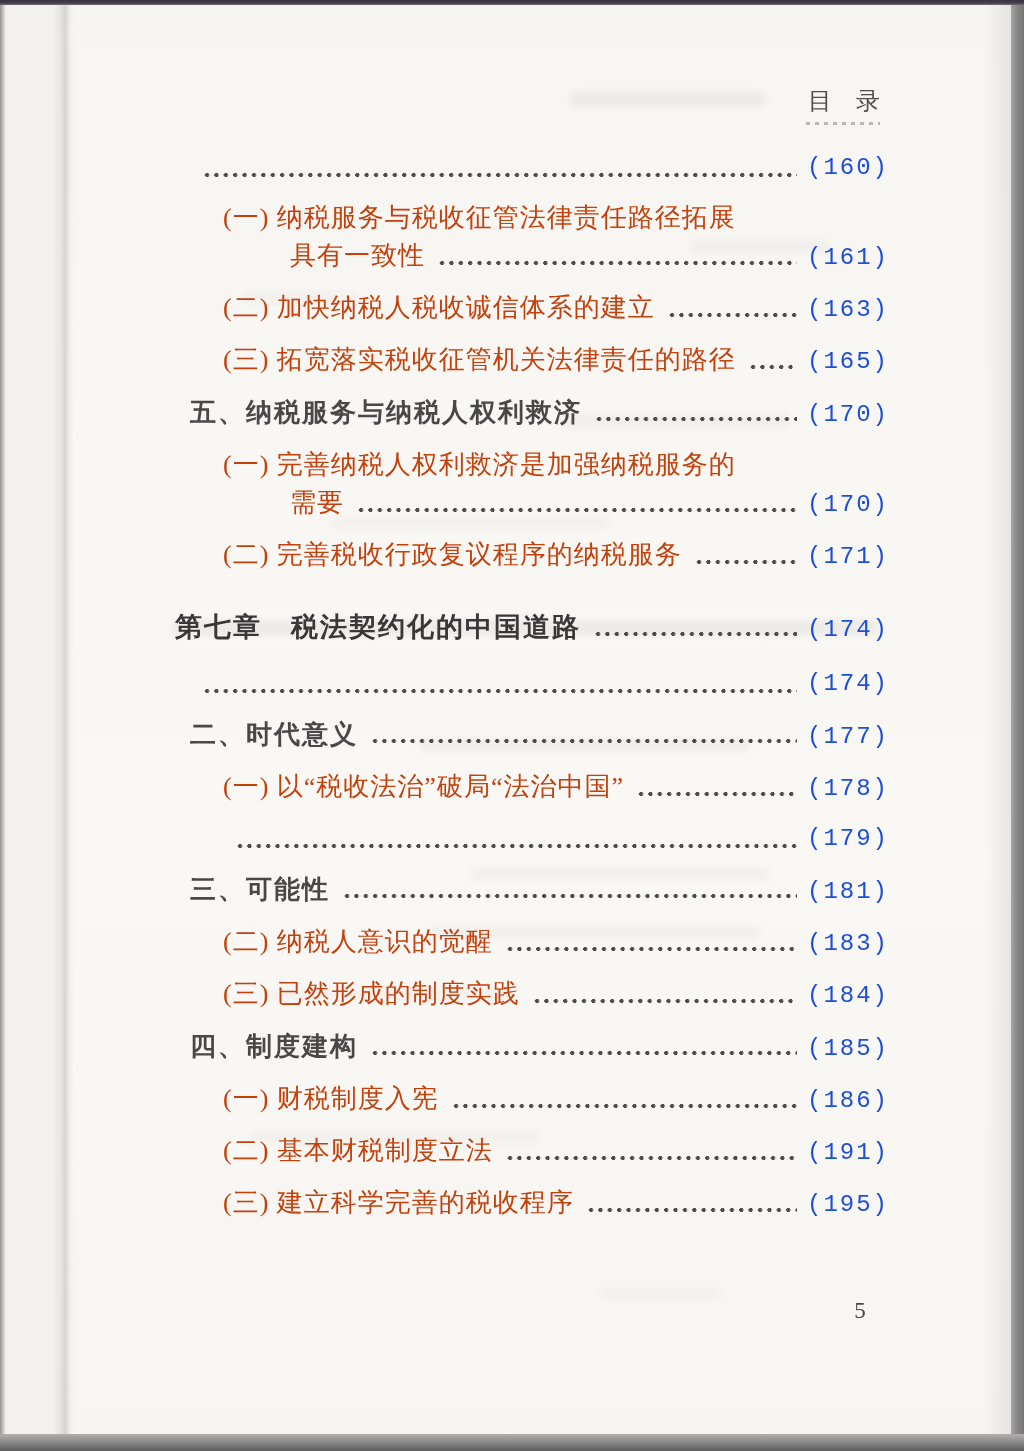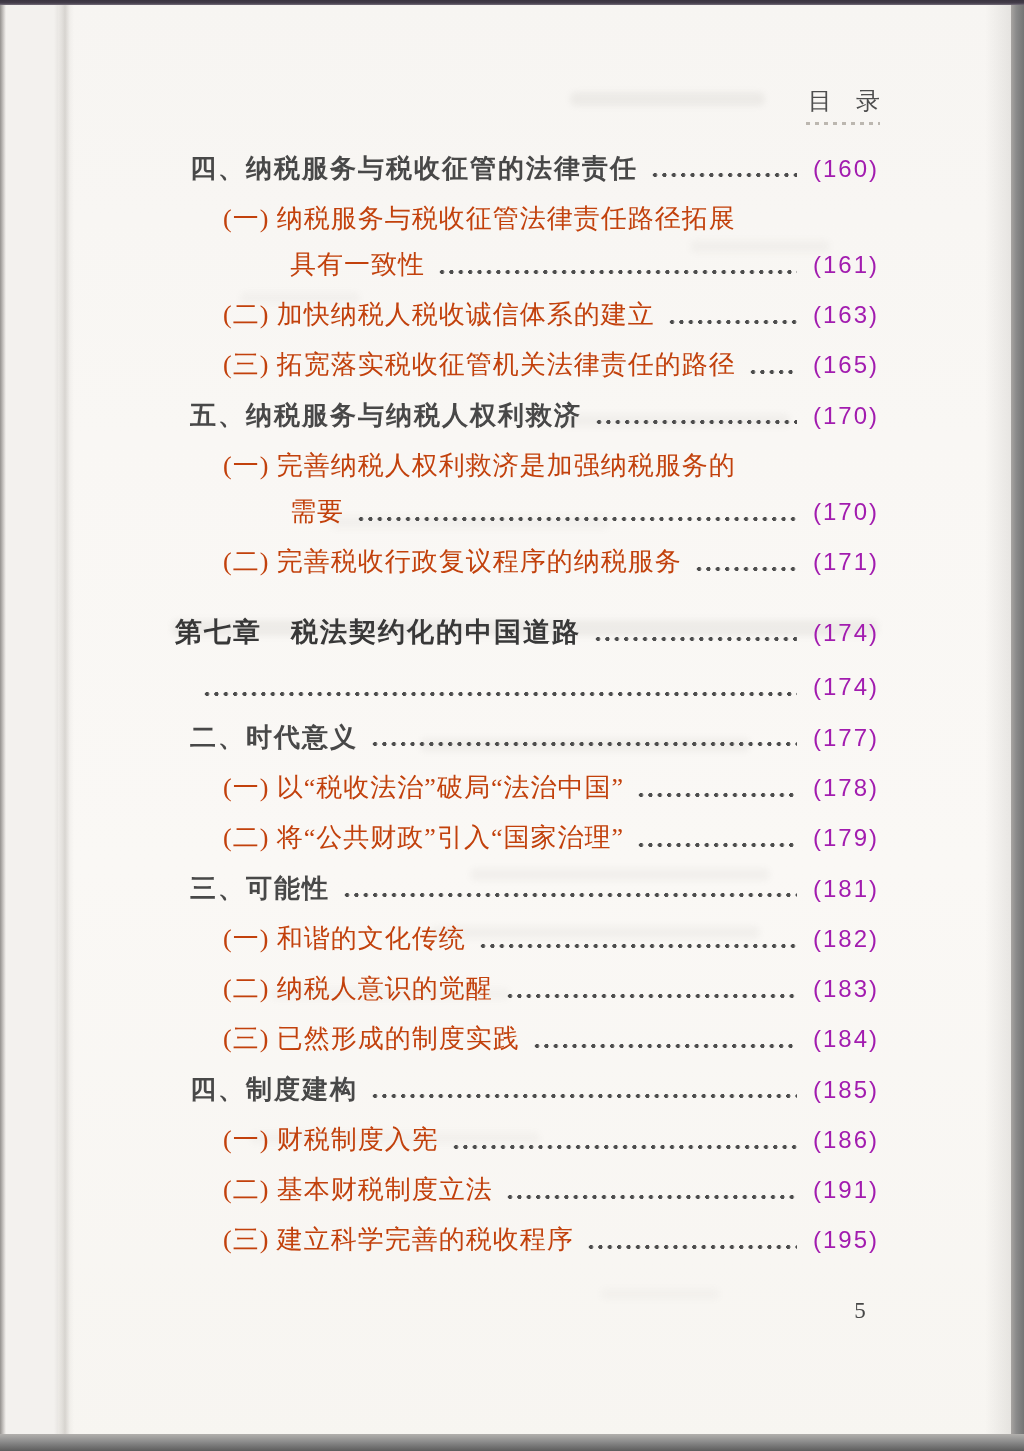--- a/index.html
+++ b/index.html
@@ -60,30 +60,30 @@
     font-size:27px; font-weight:700; color:#383838; letter-spacing:2px;
     font-family:"Liberation Sans", sans-serif;
   }
   .entry.l1 { padding-left:15px; }
   .entry.l1 .label {
     font-size:26px; font-weight:600; color:#484848; letter-spacing:2px;
     font-family:"Liberation Sans", sans-serif;
   }
   .entry.l2 { padding-left:48px; font-family:"Liberation Serif", serif; }
   .entry.l2 .label { font-size:26px; color:#c2410c; letter-spacing:1px; }
-  .entry .line2 { padding-left:67px;margin-top:8px; }
+  .entry .line2 { padding-left:67px; }
 
   .dots {
     flex:1 1 auto; align-self:stretch; margin:0 10px 0 12px; min-width:24px;
     background-image:radial-gradient(circle at 5px 26px, #4c4c4c 1.9px, rgba(0,0,0,0) 2.3px);
     background-size:9.4px 38px; background-repeat:repeat-x;
   }
   .pagenum {
-    flex:0 0 auto; width:78px; text-align:center;
-    font-family:Liberation Sans, sans-serif; font-size:24px; color:#a21caf; letter-spacing:2px;
+    flex:0 0 auto; width:78px; text-align:left;
+    font-family:Liberation Mono, monospace; font-size:24px; color:#1d4ed8; letter-spacing:2px;
     white-space:nowrap;
   }
 
   .folio {
     position:absolute; left:838px; top:1298px; width:44px; text-align:center;
     font-family:"Liberation Serif", serif; font-size:23px; color:#474747;
   }
 </style>
 </head>
 <body>
@@ -106,21 +106,20 @@
   <div class="bleed" style="left:270px; top:988px; width:240px; height:12px; opacity:.05;"></div>
   <div class="bleed" style="left:250px; top:1132px; width:290px; height:12px; opacity:.05;"></div>
   <div class="bleed" style="left:600px; top:1288px; width:120px; height:12px; opacity:.04;"></div>
 
   <div class="header">目　录</div>
   <div class="header-dash"></div>
 
   <div class="toc">
       <div class="entry l1">
         <div class="line line1">
-          <span class="label">四、纳税服务与税收征管的法律责任</span>
           <span class="dots"></span>
           <span class="pagenum">(160)</span>
         </div>
       </div>
       <div class="entry l2">
         <div class="line line1">
           <span class="label">(一) 纳税服务与税收征管法律责任路径拓展</span>
         </div>
         <div class="line line2">
           <span class="label">具有一致性</span>
@@ -188,37 +187,29 @@
       </div>
       <div class="entry l2">
         <div class="line line1">
           <span class="label">(一) 以“税收法治”破局“法治中国”</span>
           <span class="dots"></span>
           <span class="pagenum">(178)</span>
         </div>
       </div>
       <div class="entry l2">
         <div class="line line1">
-          <span class="label">(二) 将“公共财政”引入“国家治理”</span>
           <span class="dots"></span>
           <span class="pagenum">(179)</span>
         </div>
       </div>
       <div class="entry l1">
         <div class="line line1">
           <span class="label">三、可能性</span>
           <span class="dots"></span>
           <span class="pagenum">(181)</span>
-        </div>
-      </div>
-      <div class="entry l2">
-        <div class="line line1">
-          <span class="label">(一) 和谐的文化传统</span>
-          <span class="dots"></span>
-          <span class="pagenum">(182)</span>
         </div>
       </div>
       <div class="entry l2">
         <div class="line line1">
           <span class="label">(二) 纳税人意识的觉醒</span>
           <span class="dots"></span>
           <span class="pagenum">(183)</span>
         </div>
       </div>
       <div class="entry l2">

